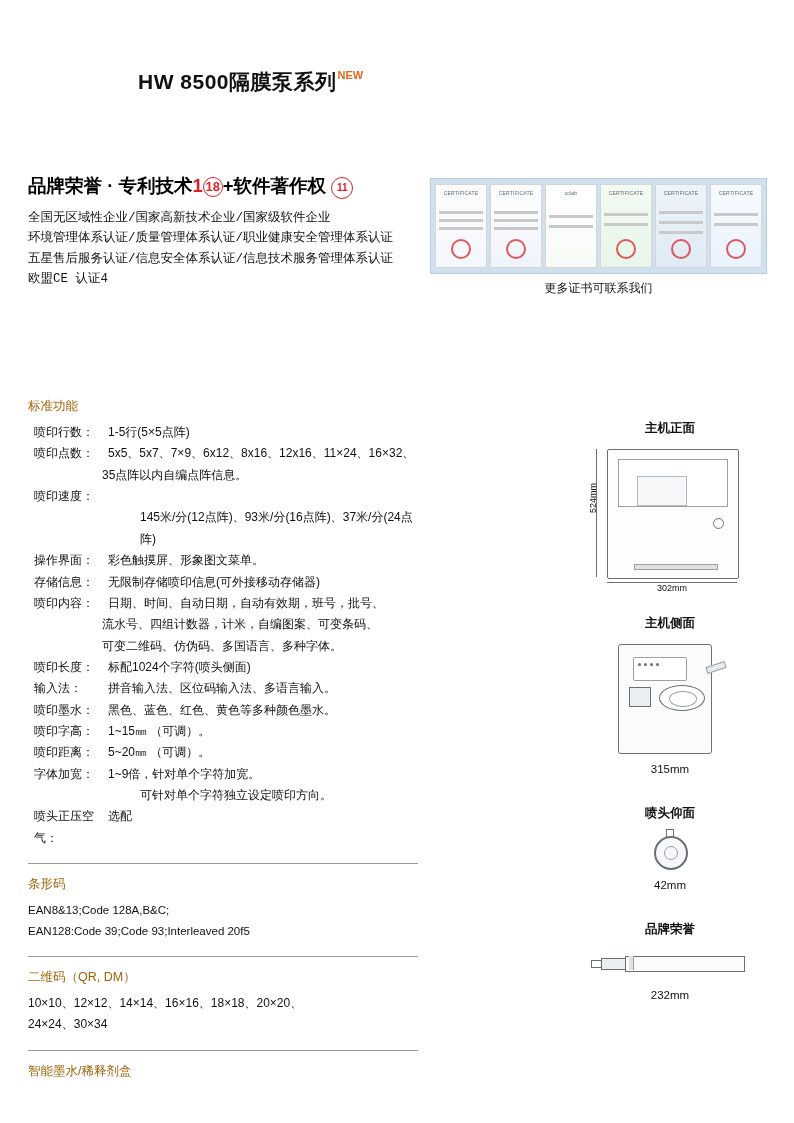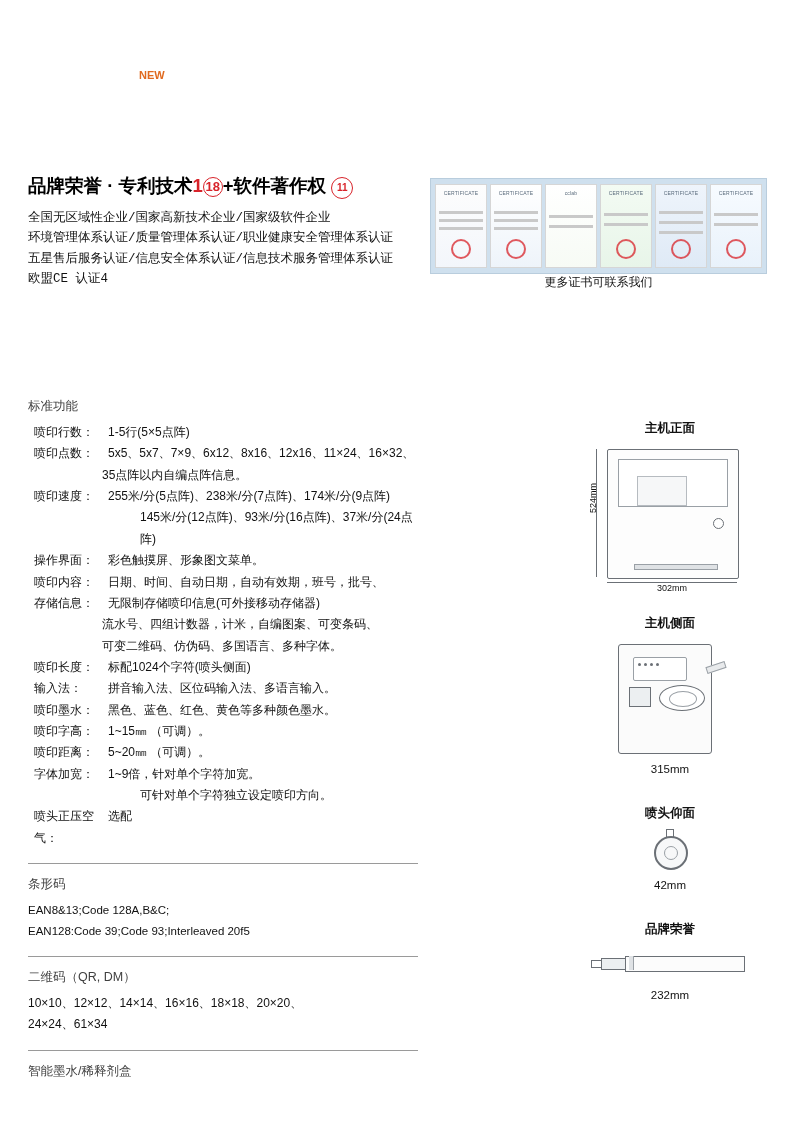--- a/index.html
+++ b/index.html
@@ -140,36 +140,37 @@
   .cert-label-top {
     position: absolute;
     top: 5px;
     left: 0; right: 0;
     text-align: center;
     font-size: 5px;
     color: #5a6b7c;
     letter-spacing: .2px;
   }
   .cert-more {
+    margin-top: 6px;
     text-align: center;
     font-size: 12px;
     color: #111;
   }
 
   
   .spec {
     position: absolute;
     left: 28px;
     top: 398px;
     width: 400px;
     font-size: 12px;
     color: #111;
   }
   .sec-title {
-    color: #404040;
+    color: #a16207;
     font-size: 12.5px;
     margin-bottom: 7px;
   }
   .row {
     display: flex;
     line-height: 1.78;
   }
   .row .k {
     width: 74px;
     flex: 0 0 74px;
@@ -461,20 +462,21 @@
   .fig-gap-1 { margin-top: 22px; }
   .fig-gap-2 { margin-top: 30px; }
   .fig-gap-3 { margin-top: 30px; }
 </style>
 </head>
 <body>
 
 <div class="page">
 
   <div class="title-block">
+    <span class="title-main">HW  8500隔膜泵系列</span>
     <span class="title-new">NEW</span>
   </div>
 
   <div class="honors">
     <div class="honors-head">
       <span>品牌荣誉 </span><span>·</span><span> 专利技术</span><span class="num-red">1</span><span class="circ">18</span><span>+软件著作权 </span><span class="circ big">11</span>
     </div>
     <div class="honors-lines">
       <div>全国无区域性企业/国家高新技术企业/国家级软件企业</div>
       <div>环境管理体系认证/质量管理体系认证/职业健康安全管理体系认证</div>
@@ -536,36 +538,35 @@
     </div>
 
     <div class="row">
       <div class="k">喷印点数：</div>
       <div class="v">5x5、5x7、7×9、6x12、8x16、12x16、11×24、16×32、</div>
     </div>
     <div class="cont">35点阵以内自编点阵信息。</div>
 
     <div class="row">
       <div class="k">喷印速度：</div>
-      <div class="v">255米/分(5点阵)、238米/分(7点阵)、174米/分(9点阵)</div>
     </div>
     <div class="cont ind2">145米/分(12点阵)、93米/分(16点阵)、37米/分(24点阵)</div>
 
     <div class="row">
       <div class="k">操作界面：</div>
       <div class="v">彩色触摸屏、形象图文菜单。</div>
     </div>
     <div class="row">
+      <div class="k">存储信息：</div>
+      <div class="v">无限制存储喷印信息(可外接移动存储器)</div>
+    </div>
+
+    <div class="row">
       <div class="k">喷印内容：</div>
       <div class="v">日期、时间、自动日期，自动有效期，班号，批号、</div>
-    </div>
-
-    <div class="row">
-      <div class="k">存储信息：</div>
-      <div class="v">无限制存储喷印信息(可外接移动存储器)</div>
     </div>
     <div class="cont">流水号、四组计数器，计米，自编图案、可变条码、</div>
     <div class="cont">可变二维码、仿伪码、多国语言、多种字体。</div>
 
     <div class="row">
       <div class="k">喷印长度：</div>
       <div class="v">标配1024个字符(喷头侧面)</div>
     </div>
     <div class="row">
       <div class="k">输入法：</div>
@@ -598,21 +599,21 @@
     <div class="hr"></div>
 
     <div class="sec-title">条形码</div>
     <div class="plain-line mono-ish">EAN8&amp;13;Code        128A,B&amp;C;</div>
     <div class="plain-line mono-ish">EAN128:Code    39;Code    93;Interleaved    20f5</div>
 
     <div class="hr"></div>
 
     <div class="sec-title">二维码（QR, DM）</div>
     <div class="plain-line">10×10、12×12、14×14、16×16、18×18、20×20、</div>
-    <div class="plain-line">24×24、61×34</div>
+    <div class="plain-line">24×24、30×34</div>
 
     <div class="hr"></div>
 
     <div class="sec-title">智能墨水/稀释剂盒</div>
 
   </div>
 
   <div class="figs">
 
     <div>

